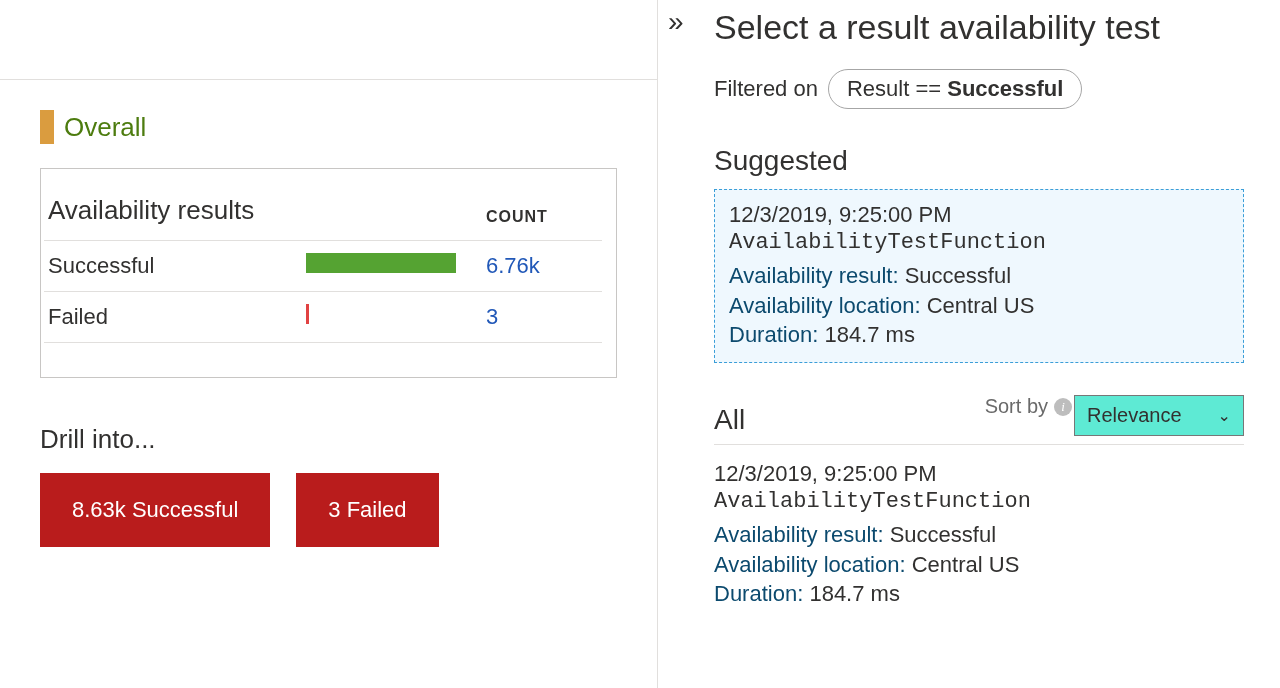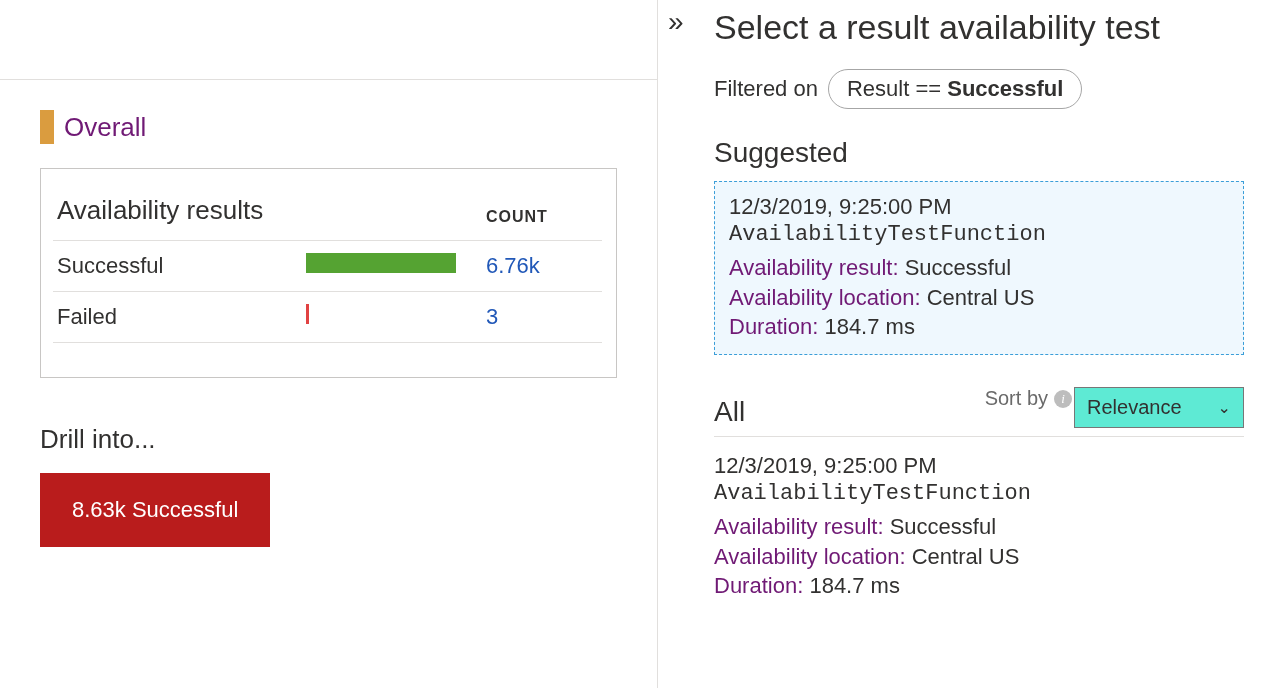--- a/index.html
+++ b/index.html
@@ -31,26 +31,26 @@
       gap: 10px;
       margin-bottom: 24px;
     }
     .orange-block {
       width: 14px;
       height: 34px;
       background: #da9c3f;
     }
     .overall-title {
       font-size: 26px;
-      color: #701a75;
+      color: #4d7c0f;
       font-weight: 400;
     }
     .results-box {
       border: 1px solid #c8c6c4;
-      padding: 18px 14px 34px 12px;
+      padding: 18px 14px 34px 3px;
     }
     .results-table {
       width: 100%;
       border-collapse: collapse;
     }
     .results-table th {
       text-align: left;
       font-weight: 400;
       padding: 8px 4px 14px 4px;
       border-bottom: 1px solid #e1dfdd;
@@ -128,21 +128,21 @@
     }
     .right-title {
       font-size: 34px;
       font-weight: 400;
       margin-bottom: 22px;
     }
     .filter-row {
       display: flex;
       align-items: center;
       gap: 10px;
-      margin-bottom: 28px;
+      margin-bottom: 36px;
       font-size: 22px;
     }
     .filter-chip {
       display: inline-block;
       border: 1px solid #a6a6a6;
       border-radius: 22px;
       padding: 6px 18px;
       font-size: 22px;
     }
     .filter-chip .strong { font-weight: 700; }
@@ -159,21 +159,21 @@
     }
     .card-time {
       font-size: 22px;
       margin-bottom: 2px;
     }
     .card-name {
       font-family: "Consolas", "Courier New", monospace;
       font-size: 22px;
       margin-bottom: 6px;
     }
-    .card-kv-label { color: #701a75; }
+    .card-kv-label { color: #0c4a6e; }
     .card-kv { font-size: 22px; line-height: 1.35; }
     .all-header-row {
       display: flex;
       align-items: flex-end;
       justify-content: space-between;
       border-bottom: 1px solid #e1dfdd;
       padding-bottom: 8px;
       margin-bottom: 14px;
     }
     .sort-block {
@@ -247,20 +247,21 @@
             <td class="bar-cell"><span class="bar-red"></span></td>
             <td><a href="#" class="count-link">3</a></td>
           </tr>
         </tbody>
       </table>
     </div>
 
     <div class="drill-heading">Drill into...</div>
     <div class="drill-buttons">
       <button class="drill-btn">8.63k Successful</button>
+      <button class="drill-btn">3 Failed</button>
     </div>
   </div>
 </div>
 
 <div class="right-pane">
   <div class="expand-chevrons">»</div>
   <div class="right-content">
     <div class="right-title">Select a result availability test</div>
 
     <div class="filter-row">

